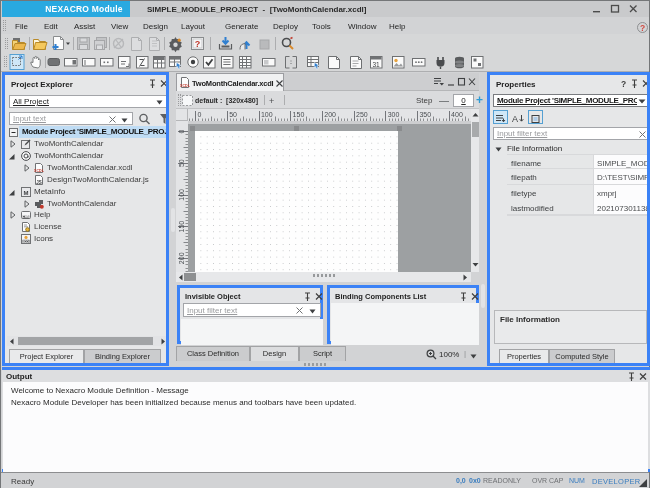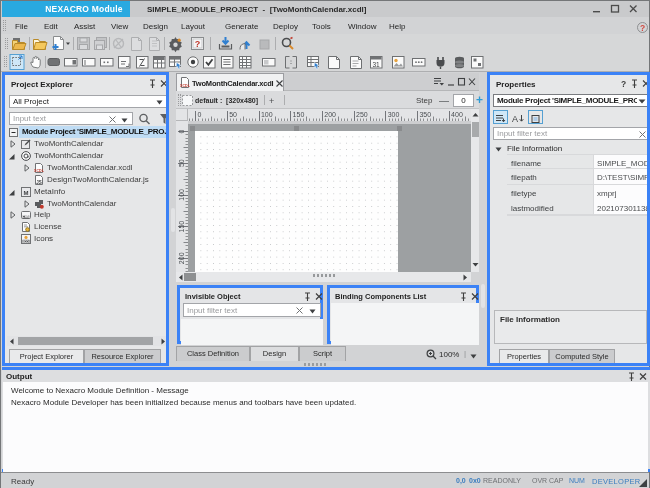--- a/index.html
+++ b/index.html
@@ -15,21 +15,21 @@
 #menubar { position:absolute; left:0; top:16px; width:648px; height:17px; background:#D2D3D5; }
 .menuitem { position:absolute; top:4.5px; font-size:8px; color:#1F1F1F; }
 
 #tb1 { position:absolute; left:0; top:33px; width:648px; height:19px; background:#D6D7D8; }
 #tb2 { position:absolute; left:0; top:52px; width:648px; height:19px; background:#D6D7D8; border-bottom:1px solid #ADAEB0; }
 .grip { position:absolute; width:3px; border-left:1px dotted #9A9B9D; border-right:1px dotted #9A9B9D; }
 .tsep { position:absolute; width:1px; background:#ACADAF; }
 
 .panel { position:absolute; background:#E6E7E8; border:3px solid #3b82f6; }
 .phead { position:absolute; left:0; top:0; right:0; height:16px; font-size:8px; font-weight:bold; color:#1E1E1E; }
-.inputbox { position:absolute; background:#fff; border:1px solid #A3A5A9; font-size:8px; color:#9A9B9E; }
+.inputbox { position:absolute; background:#fff; border:1px solid #A3A5A9; font-size:8px; color:#9A9B9E;text-decoration:underline; }
 .tab { position:absolute; font-size:7.5px; color:#2A2A2A; text-align:center; border:1px solid #A2A3A5; border-bottom:none; background:#CBCCCE; }
 .tabact { background:#E9EAEB; }
 </style>
 </head>
 <body>
 <div id="win">
 
 <div id="titlebar">
   <div id="logo">NEXACRO Module Dev.</div>
   <div id="wtitle">SIMPLE_MODULE_PROJECT&nbsp; -&nbsp; [TwoMonthCalendar.xcdl]</div>
@@ -434,21 +434,21 @@
     <svg class="abs" style="left:2px;top:2px" width="6" height="7">
           <path d="M4.5 0.5 L1 3.5 L4.5 6.5 z" fill="#3E4042"></path>
         </svg>
     <div class="abs" style="left:11px;top:1px;width:135px;height:8px;background:#A2A4A6"></div>
     <svg class="abs" style="right:2px;top:2px" width="6" height="7">
           <path d="M1.5 0.5 L5 3.5 L1.5 6.5 z" fill="#3E4042"></path>
         </svg>
   </div>
 
   <div class="tab tabact" style="left:4px;top:274px;width:75px;height:15px;line-height:14px">Project Explorer</div>
-  <div class="tab" style="left:79px;top:274px;width:77px;height:15px;line-height:14px">Resource Explorer</div>
+  <div class="tab" style="left:79px;top:274px;width:77px;height:15px;line-height:14px">Binding Explorer</div>
 </div>
 
 <div id="center" class="abs" style="left:175px;top:71px;width:303px;height:294px">
 
   <div class="abs" style="left:0;top:1px;width:303px;height:18px;background:#CDCED0;border-bottom:1px solid #B5B6B8">
     <div class="abs" style="left:0;top:0;width:108px;height:18px;background:#F0F1F2;border:1px solid #9B9CA0;border-bottom:none">
       <svg class="abs" style="left:3px;top:3px" width="10" height="11">
             <path d="M1.5 0.5 h5 l2 2 v8 h-7 z" fill="#FDFDFD" stroke="#707274"></path>
             <text x="5" y="10" font-size="3.6" fill="#C0392B" text-anchor="middle" font-family="Liberation Sans" font-weight="bold">XCDL</text>
           </svg>

